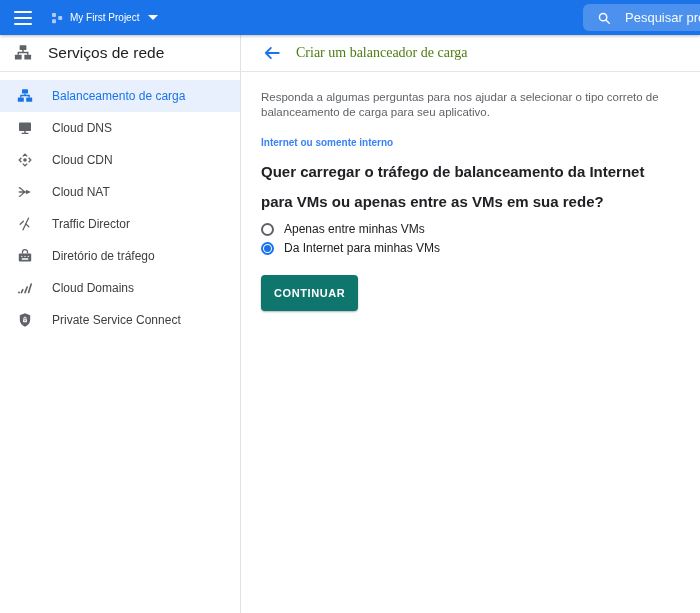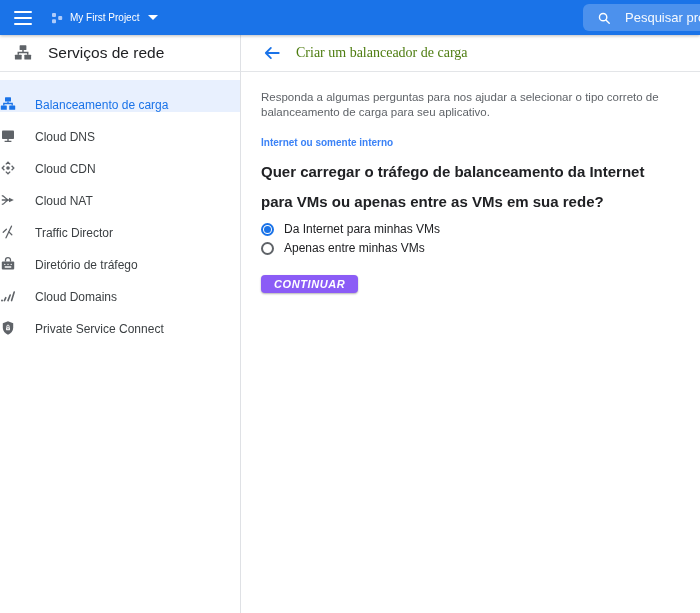--- a/index.html
+++ b/index.html
@@ -26,21 +26,21 @@
 
   
   .shell { display:flex; height:578px; }
 
   
   .sidebar { width:241px; flex-shrink:0; border-right:1px solid #dfe1e5; background:#fff; }
   .sb-head { height:37px; display:flex; align-items:center; padding-left:14px;
              border-bottom:1px solid #e3e5e8; }
   .sb-head .sb-title { font-size:15.5px; color:#202124; margin-left:16px; white-space:nowrap; }
   .sb-nav { padding-top:8px; }
-  .nav-item { height:32px; display:flex; align-items:flex-end; cursor:pointer;
+  .nav-item { height:32px; display:flex; align-items:center; padding-left:17px; cursor:pointer;
               color:#5f6368; }
   .nav-item .lbl { font-size:12px; color:#3c4043; margin-left:19px; white-space:nowrap; }
   .nav-item.selected { background:#e8f0fe; color:#1a73e8; }
   .nav-item.selected .lbl { color:#1a73e8; }
   .nav-item svg { flex-shrink:0; }
 
   
   .content { flex:1; min-width:0; }
   .page-head { height:37px; display:flex; align-items:center; padding-left:19px;
                border-bottom:1px solid #e3e5e8; }
@@ -52,24 +52,24 @@
   .section-heading { margin-top:17px; font-size:10px; font-weight:700; color:#3b82f6; }
   .question { margin-top:9px; font-size:15px; font-weight:700; color:#202124;
               line-height:1.95; max-width:460px; }
   .radio-group { margin-top:4px; }
   .radio-row { display:flex; align-items:center; height:19px; cursor:pointer; }
   .radio { width:13px; height:13px; border:2px solid #5f6368; border-radius:50%;
            display:flex; align-items:center; justify-content:center; flex-shrink:0; }
   .radio.checked { border-color:#1a73e8; }
   .radio.checked::after { content:""; width:7px; height:7px; border-radius:50%; background:#1a73e8; }
   .radio-lbl { font-size:12px; color:#202124; margin-left:10px; white-space:nowrap; }
-  .continue { margin-top:17px; background:#8b5cf6; color:#fff; border:none; border-radius:4px;
+  .continue { margin-top:17px; background:#0f766e; color:#fff; border:none; border-radius:4px;
               font-family:"Liberation Sans", sans-serif; font-size:11px; font-weight:700;
-              letter-spacing:.6px; padding:3px 13px; cursor:pointer;
-              box-shadow:0 1px 2px rgba(0,0,0,.3);font-style:italic; }
+              letter-spacing:.6px; padding:12px 13px; cursor:pointer;
+              box-shadow:0 1px 2px rgba(0,0,0,.3); }
 </style>
 </head>
 <body>
 
 <header class="topbar">
   <button class="hamburger">
     <span></span>
       <span></span>
       <span></span>
   </button>
@@ -193,26 +193,26 @@
 
     <div class="page-body">
       <p class="intro">Responda a algumas perguntas para nos ajudar a selecionar o tipo correto de balanceamento de carga para seu aplicativo.</p>
 
       <h2 class="section-heading">Internet ou somente interno</h2>
 
       <p class="question">Quer carregar o tráfego de balanceamento da Internet para VMs ou apenas entre as VMs em sua rede?</p>
 
       <div class="radio-group">
         <div class="radio-row">
+          <span class="radio"></span>
+          <span class="radio-lbl">Apenas entre minhas VMs</span>
+        </div>
+        <div class="radio-row">
           <span class="radio checked"></span>
           <span class="radio-lbl">Da Internet para minhas VMs</span>
         </div>
-        <div class="radio-row">
-          <span class="radio"></span>
-          <span class="radio-lbl">Apenas entre minhas VMs</span>
-        </div>
       </div>
 
       <button class="continue">CONTINUAR</button>
     </div>
   </main>
 
 </div>
 
 </body></html>

